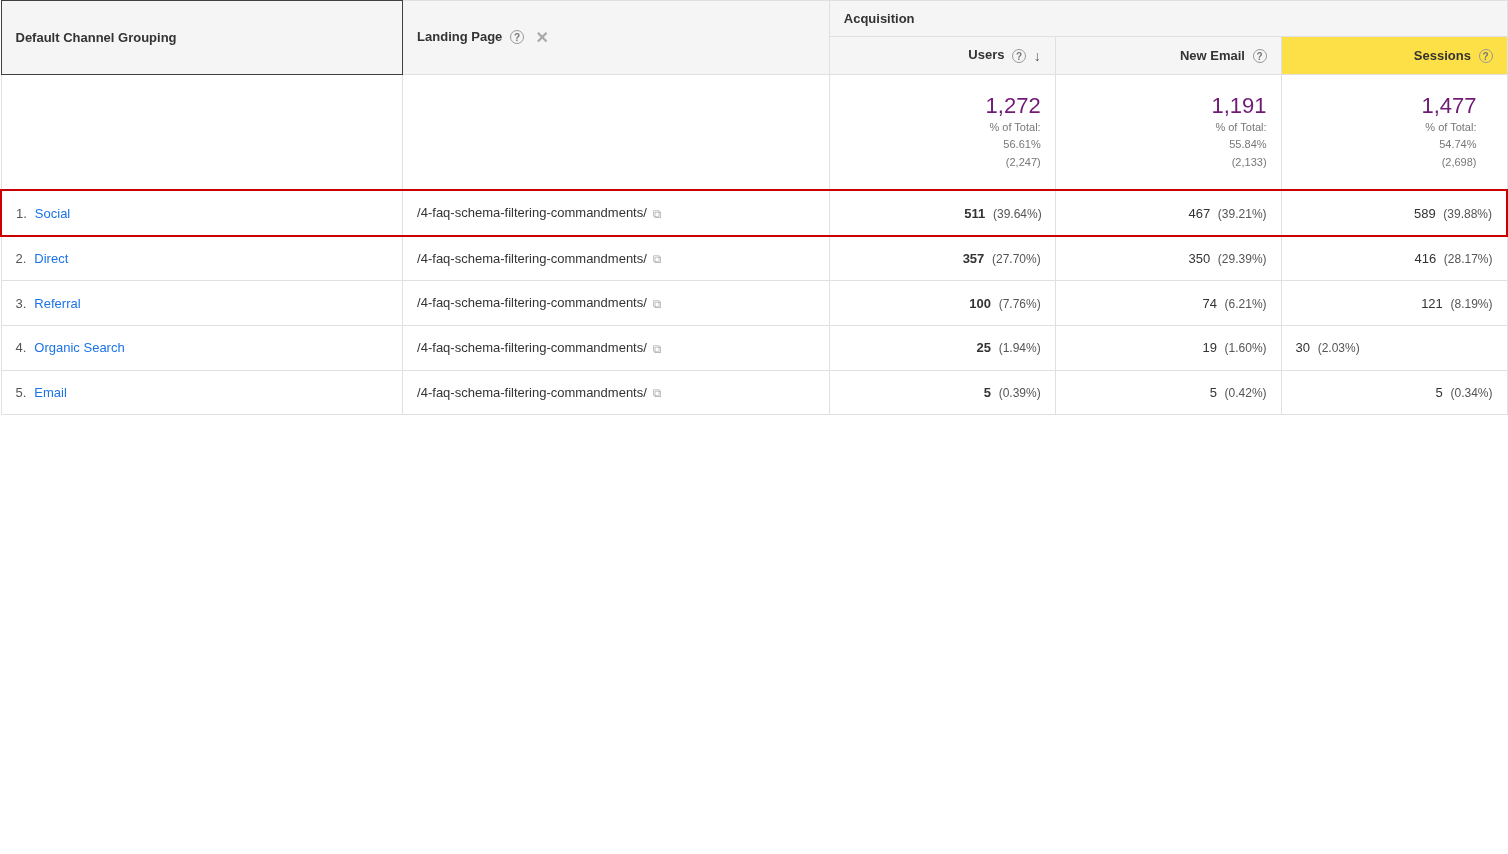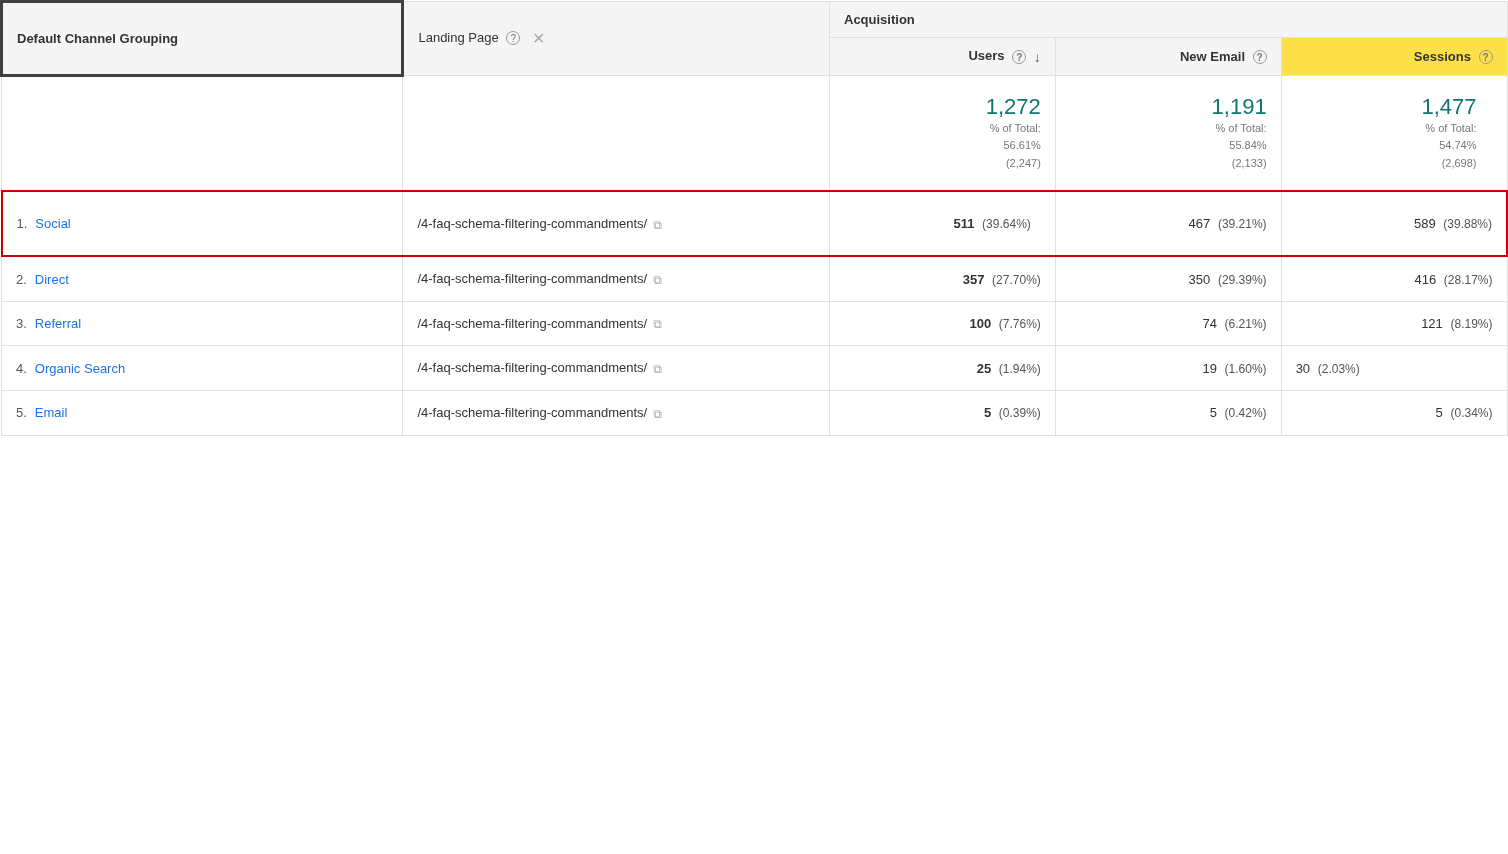--- a/index.html
+++ b/index.html
@@ -42,21 +42,21 @@
 
     
     .totals-row td {
       background: #fff;
       border: 1px solid #e0e0e0;
       padding: 18px 14px;
     }
     .totals-number {
       font-size: 22px;
       font-weight: 300;
-      color: #0f766e;
+      color: #701a75;
       display: block;
       text-align: right;
     }
     .totals-sub {
       font-size: 11px;
       color: #777;
       display: block;
       text-align: right;
       line-height: 1.6;
     }
@@ -138,24 +138,24 @@
     }
   </style>
 </head>
 <body>
 
 <div class="table-wrapper">
   <table>
 
     <thead>
       <tr class="header-acquisition">
-        <td class="col-channel empty-header" rowspan="2" style="background:#f5f5f5; border:3px solid #404040; font-weight:bold; font-size:13px; vertical-align:middle;">
+        <td class="col-channel empty-header" rowspan="2" style="background:#f5f5f5; border:1px solid #404040; font-weight:bold; font-size:13px; vertical-align:middle;">
           <span>Default Channel Grouping</span>
         </td>
-        <td class="col-landing empty-header" rowspan="2" style="background:#f5f5f5; border:1px solid #e0e0e0; font-weight:normal; font-size:13px; vertical-align:middle;">
+        <td class="col-landing empty-header" rowspan="2" style="background:#f5f5f5; border:1px solid #e0e0e0; font-weight:bold; font-size:13px; vertical-align:middle;">
           <span>Landing Page</span>
           <span class="help-icon">?</span>
           <span class="close-icon">✕</span>
         </td>
         <td colspan="3" class="acq-header-cell" style="border:1px solid #e0e0e0; background:#f5f5f5;">
           <span>Acquisition</span>
         </td>
       </tr>
       <tr>
         <th class="col-users right" style="background:#f5f5f5; border:1px solid #e0e0e0; text-align:right;">
@@ -200,21 +200,21 @@
             <span>% of Total:</span><br>
             <span>54.74%</span><br>
             <span>(2,698)</span>
           </span>
         </td>
       </tr>
 
     <tr class="data-row red-border-row">
           <td class="col-channel" style="border-width: 2px 1px 2px 2px; border-style: solid; border-color: rgb(204, 0, 0) rgb(224, 224, 224) rgb(204, 0, 0) rgb(204, 0, 0); border-image: initial; vertical-align: middle; padding: 14px;"><span class="row-num">1.</span><a href="#" class="link-blue">Social</a></td>
           <td class="col-landing" style="border-width: 2px 1px; border-style: solid; border-color: rgb(204, 0, 0) rgb(224, 224, 224); border-image: initial; vertical-align: middle; padding: 14px;"><span>/4-faq-schema-filtering-command­ments/</span><span class="copy-icon">⧉</span></td>
-          <td class="col-users" style="border-width: 2px 1px; border-style: solid; border-color: rgb(204, 0, 0) rgb(224, 224, 224); border-image: initial; vertical-align: middle; text-align: right; padding: 24px;"><span class="metric-bold">511</span> <span class="metric-pct">(39.64%)</span></td>
+          <td class="col-users" style="border-width: 2px 1px; border-style: solid; border-color: rgb(204, 0, 0) rgb(224, 224, 224); border-image: initial; vertical-align: middle; text-align: right; padding: 13px;"><span class="metric-bold">511</span> <span class="metric-pct">(39.64%)</span></td>
           <td class="col-newusers" style="border-width: 2px 1px; border-style: solid; border-color: rgb(204, 0, 0) rgb(224, 224, 224); border-image: initial; vertical-align: middle; text-align: right; padding: 14px;"><span>467</span> <span class="metric-pct">(39.21%)</span></td>
           <td class="col-sessions" style="border-width: 2px 2px 2px 1px; border-style: solid; border-color: rgb(204, 0, 0) rgb(204, 0, 0) rgb(204, 0, 0) rgb(224, 224, 224); border-image: initial; vertical-align: middle; text-align: right; padding: 14px;"><span>589</span> <span class="metric-pct">(39.88%)</span></td>
         </tr>
         <tr class="data-row">
           <td class="col-channel" style="border: 1px solid rgb(224, 224, 224); vertical-align: middle; padding: 14px;"><span class="row-num">2.</span><a href="#" class="link-blue">Direct</a></td>
           <td class="col-landing" style="border: 1px solid rgb(224, 224, 224); vertical-align: middle; padding: 14px;"><span>/4-faq-schema-filtering-command­ments/</span><span class="copy-icon">⧉</span></td>
           <td class="col-users" style="border: 1px solid rgb(224, 224, 224); vertical-align: middle; text-align: right; padding: 14px;"><span class="metric-bold">357</span> <span class="metric-pct">(27.70%)</span></td>
           <td class="col-newusers" style="border: 1px solid rgb(224, 224, 224); vertical-align: middle; text-align: right; padding: 14px;"><span>350</span> <span class="metric-pct">(29.39%)</span></td>
           <td class="col-sessions" style="border: 1px solid rgb(224, 224, 224); vertical-align: middle; text-align: right; padding: 14px;"><span>416</span> <span class="metric-pct">(28.17%)</span></td>
         </tr>

